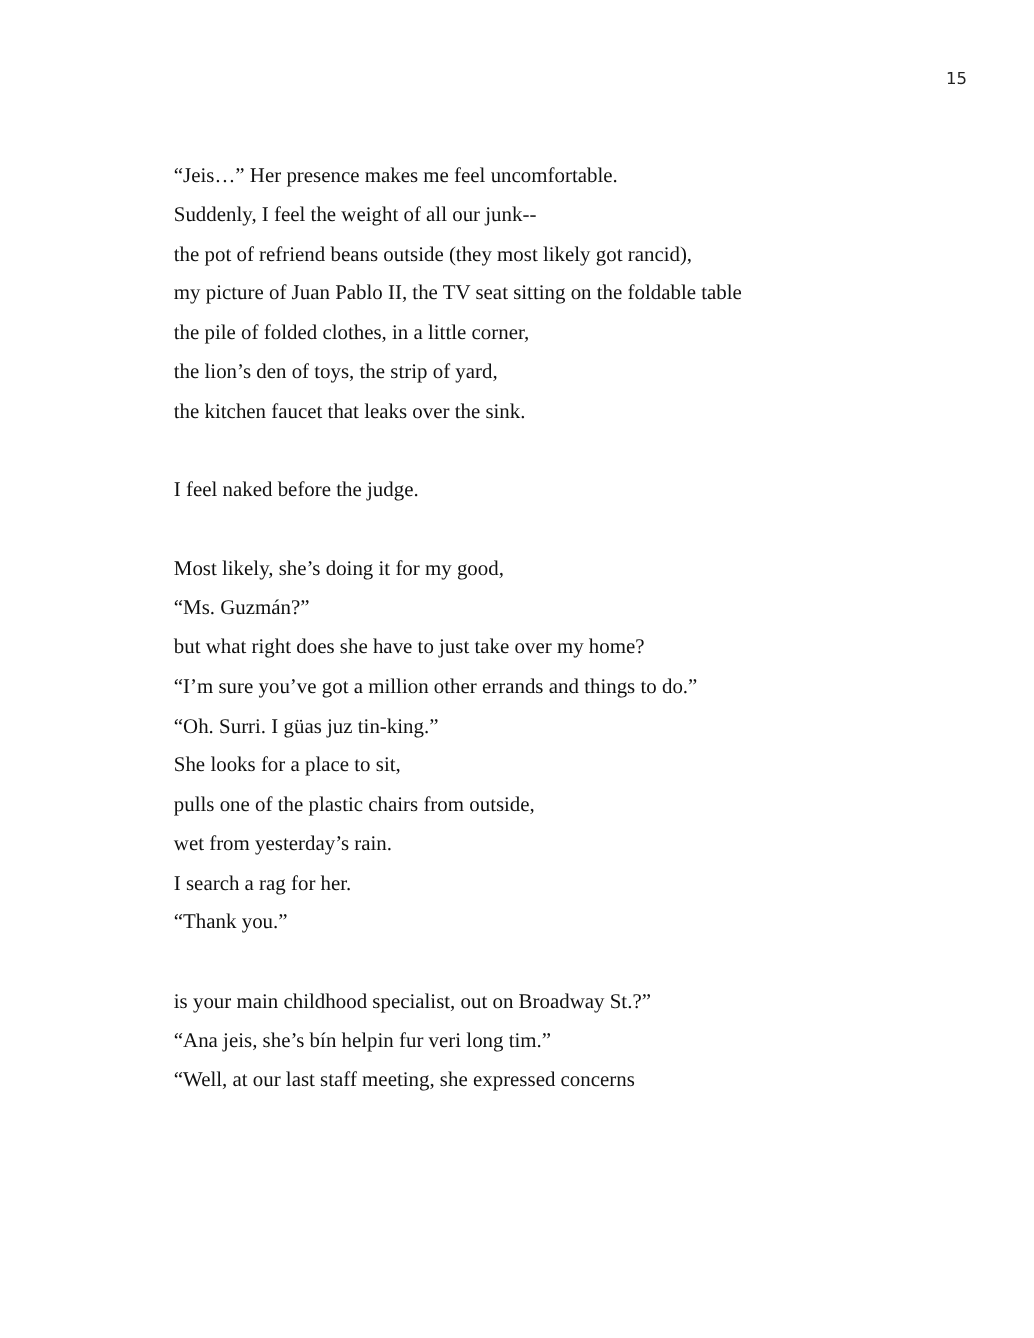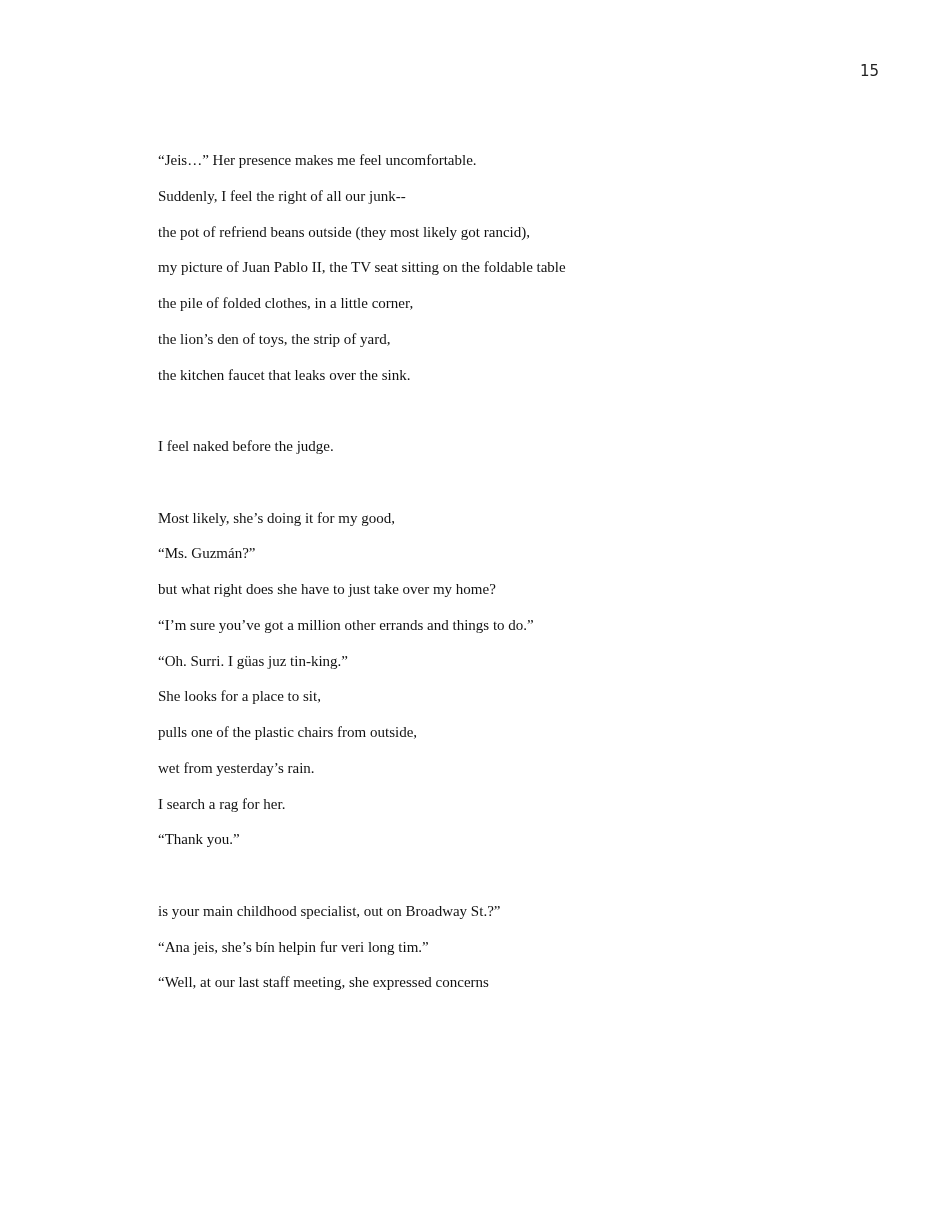--- a/index.html
+++ b/index.html
@@ -28,41 +28,41 @@
       font-family: "DejaVu Sans", sans-serif;
       font-size: 15px;
       color: #222222;
     }
     .body-text {
       position: absolute;
       left: 110px;
       top: 148px;
       width: 720px;
       font-family: "Liberation Serif", serif;
-      font-size: 15px;
+      font-size: 19px;
       color: #111111;
     }
     .line {
       height: 35.75px;
       line-height: 24px;
       white-space: nowrap;
     }
     .blank {
       height: 35.75px;
     }
   </style>
 </head>
 <body>
 
 <div class="page">
   <div class="page-number">15</div>
 
   <div class="body-text">
     <div class="line">“Jeis…” Her presence makes me feel uncomfortable.</div>
-    <div class="line">Suddenly, I feel the right of all our junk--</div>
+    <div class="line">Suddenly, I feel the weight of all our junk--</div>
     <div class="line">the pot of refriend beans outside (they most likely got rancid),</div>
     <div class="line">my picture of Juan Pablo II, the TV seat sitting on the foldable table</div>
     <div class="line">the pile of folded clothes, in a little corner,</div>
     <div class="line">the lion’s den of toys, the strip of yard,</div>
     <div class="line">the kitchen faucet that leaks over the sink.</div>
     <div class="blank"></div>
     <div class="line">I feel naked before the judge.</div>
     <div class="blank"></div>
     <div class="line">Most likely, she’s doing it for my good,</div>
     <div class="line">“Ms. Guzmán?”</div>

